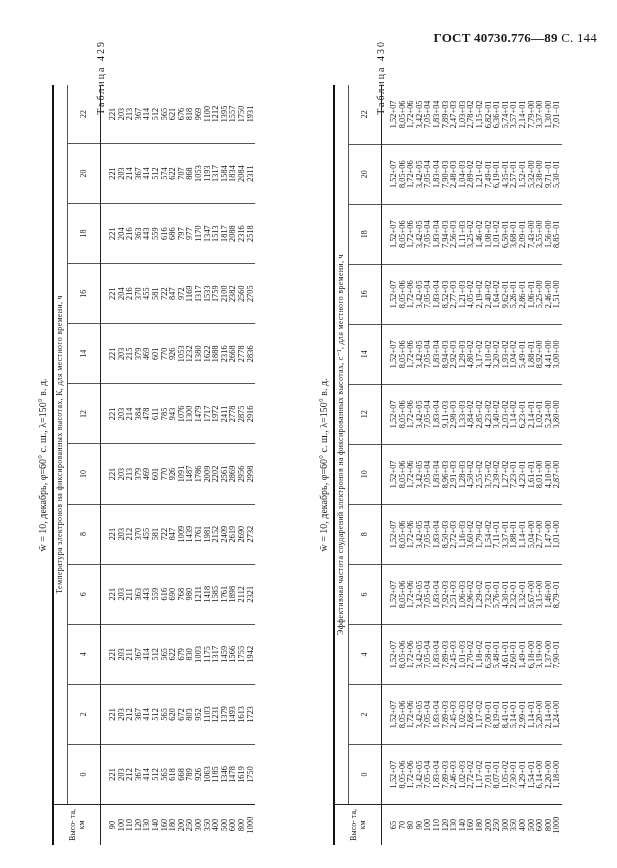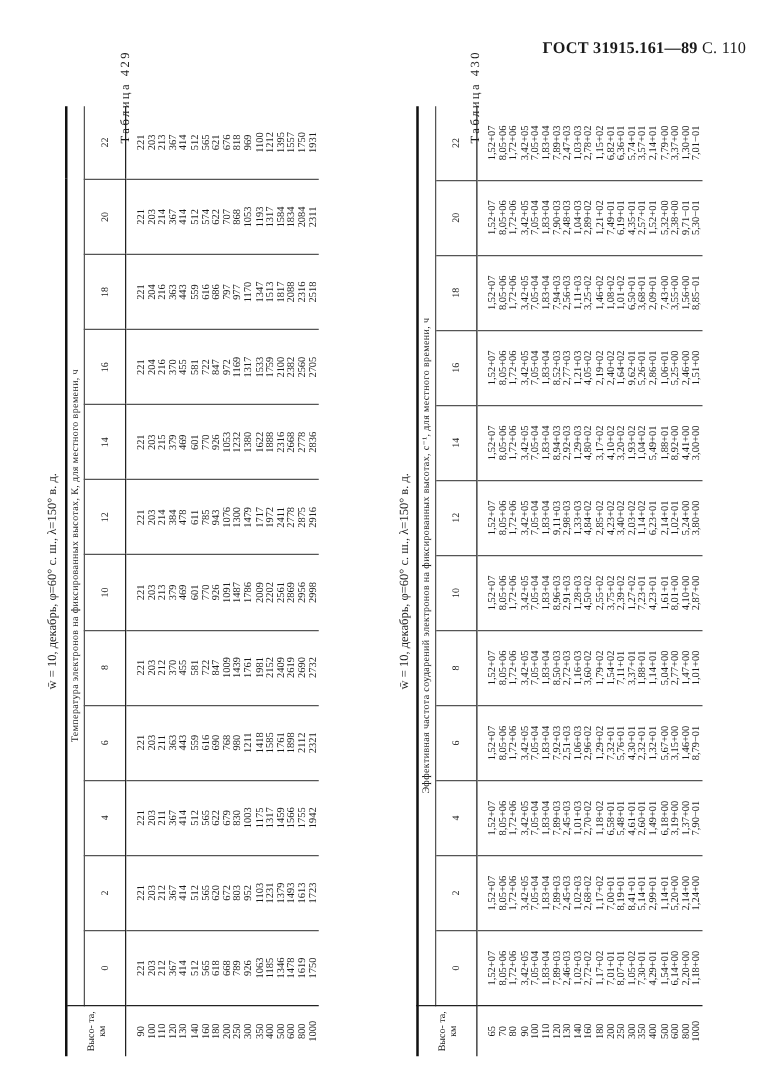--- a/index.html
+++ b/index.html
@@ -17,22 +17,22 @@
   .t .hdr-alt{border-right:1px solid #222;font-size:8px;vertical-align:middle;line-height:9px;}
   .t td{border-left:1px solid #555;padding-top:8px;}
   .t td.alt{border-left:none;border-right:1px solid #222;}
   .cell-lines div{white-space:nowrap;}
   .t{border-top:2px solid #111;}
 </style>
 </head>
 <body>
 
 <div class="page-header">
-  <span>ГОСТ 31915.161—89</span>
-  <span class="pn">С. 110</span>
+  <span>ГОСТ 40730.776—89</span>
+  <span class="pn">С. 144</span>
 </div>
 
 <div class="rot tab-label" style="left:95px;top:140px;width:100px;">Таблица 429</div>
 
 <div class="rot caption" style="left:37px;top:845px;width:760px;">w̄ = 10, декабрь, φ=60° с. ш., λ=150° в. д.</div>
 
 <div class="rot" style="left:52px;top:845px;width:760px;">
   <table class="t" id="t429" style="width:760px;">
     <thead>
       <tr>

